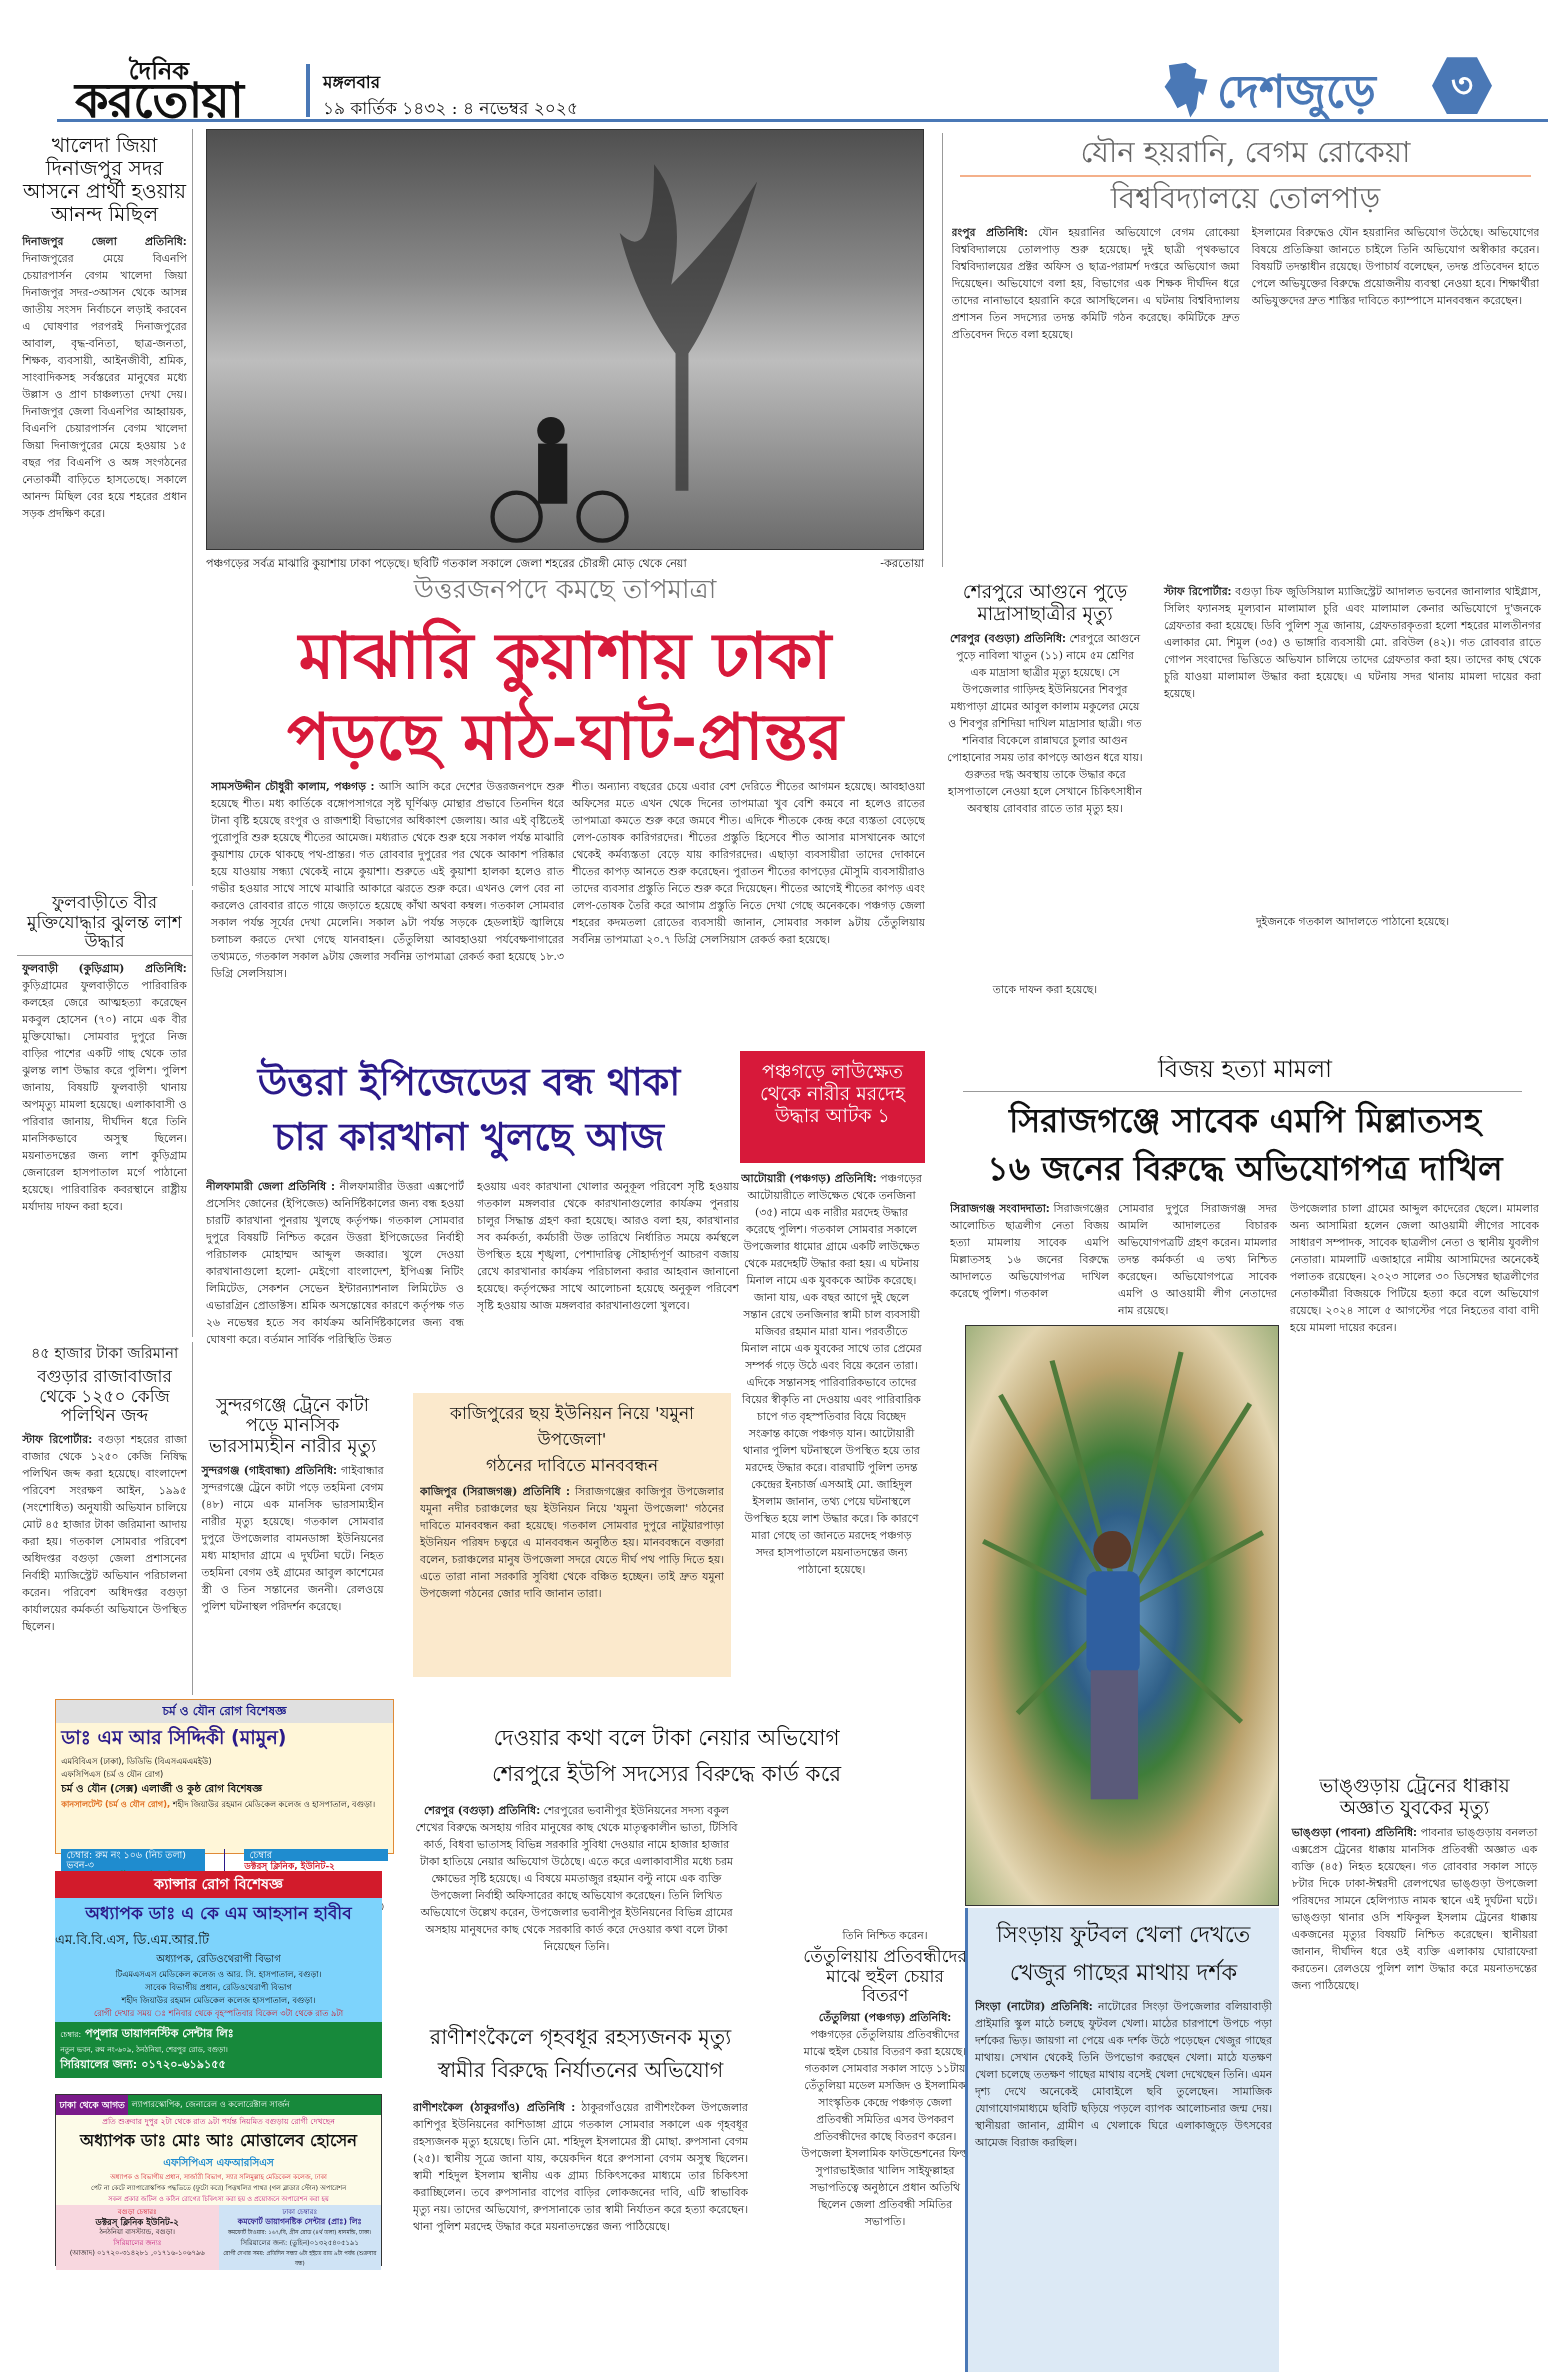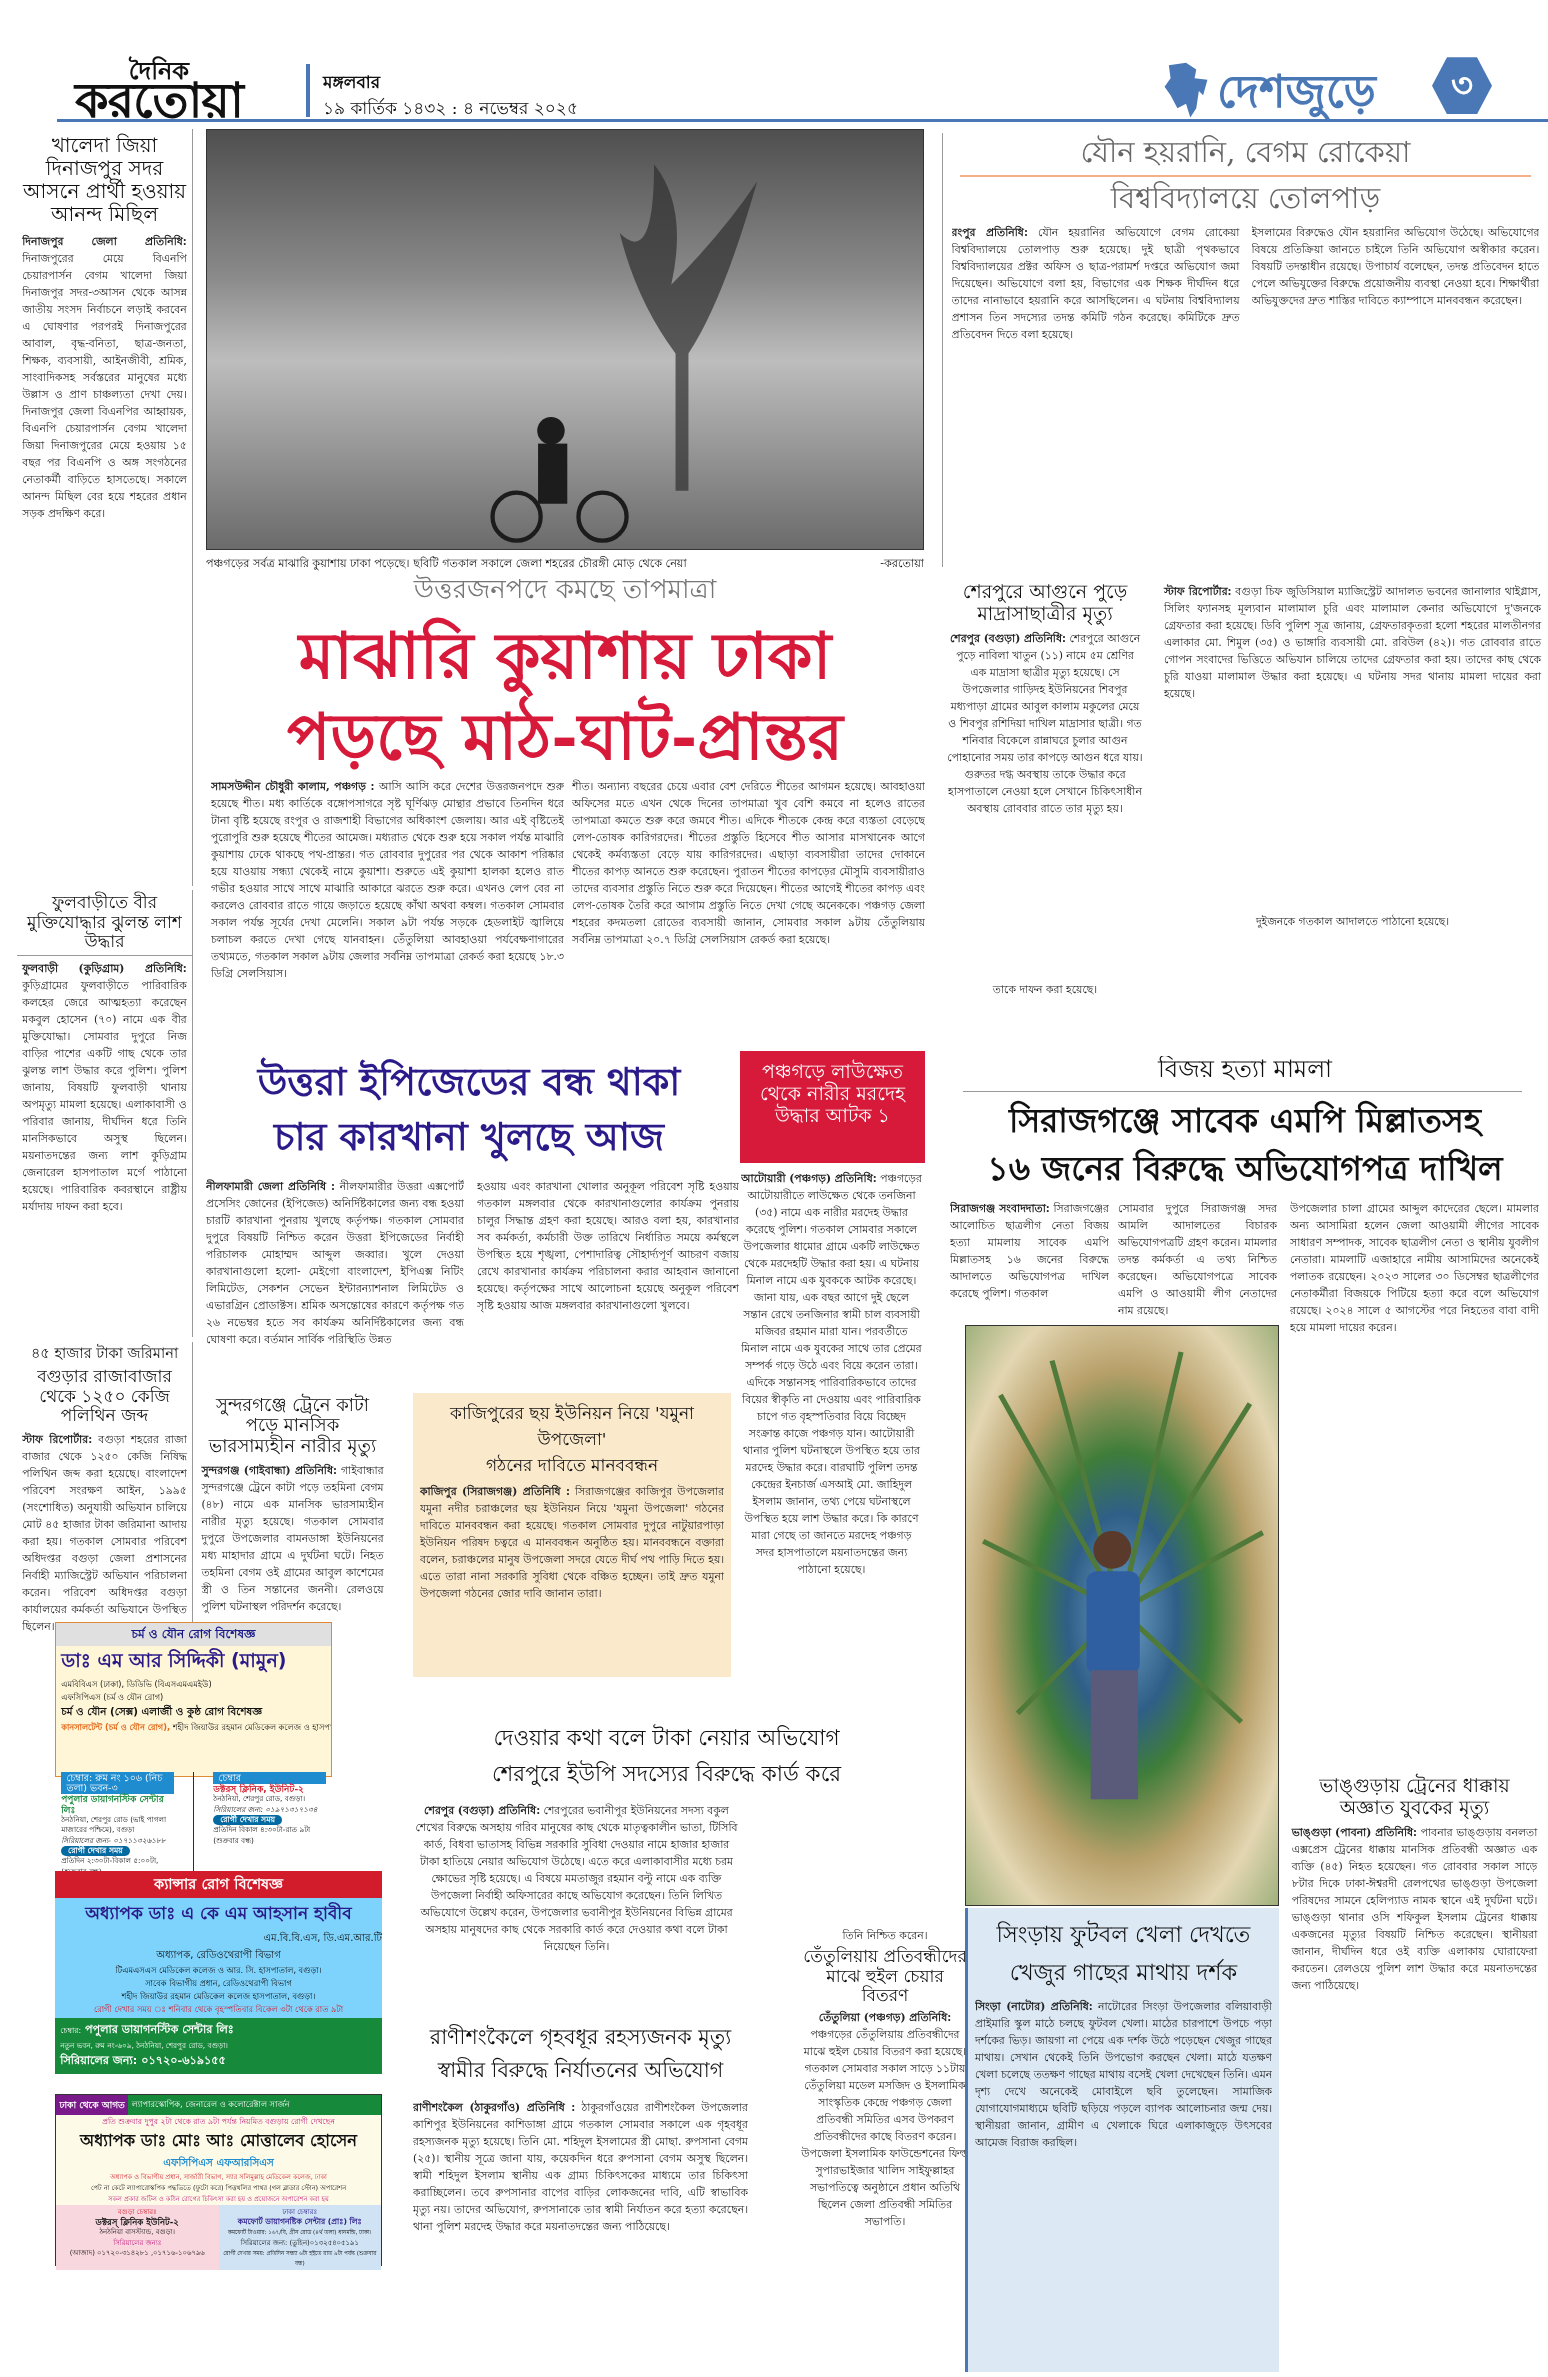--- a/index.html
+++ b/index.html
@@ -125,21 +125,21 @@
   <div class="hl" style="font-size:17px;line-height:26px;">
     <div>কাজিপুরের ছয় ইউনিয়ন নিয়ে 'যমুনা উপজেলা'</div>
     <div>গঠনের দাবিতে মানববন্ধন</div>
   </div>
   <div class="body-text" style="height:206px;margin-top:5.2px;">
     <b>কাজিপুর (সিরাজগঞ্জ) প্রতিনিধি :</b>
     <span>সিরাজগঞ্জের কাজিপুর উপজেলার যমুনা নদীর চরাঞ্চলের ছয় ইউনিয়ন নিয়ে 'যমুনা উপজেলা' গঠনের দাবিতে মানববন্ধন করা হয়েছে। গতকাল সোমবার দুপুরে নাটুয়ারপাড়া ইউনিয়ন পরিষদ চত্বরে এ মানববন্ধন অনুষ্ঠিত হয়। মানববন্ধনে বক্তারা বলেন, চরাঞ্চলের মানুষ উপজেলা সদরে যেতে দীর্ঘ পথ পাড়ি দিতে হয়। এতে তারা নানা সরকারি সুবিধা থেকে বঞ্চিত হচ্ছেন। তাই দ্রুত যমুনা উপজেলা গঠনের জোর দাবি জানান তারা।</span>
   </div>
 </div>
 
-<div class="abs ad" style="left:55px;top:1622px;width:277px;height:155px;font-size:9.5px;">
+<div class="abs ad" style="left:55px;top:1699px;width:339px;height:155px;font-size:9.5px;">
   <div class="ad-title-bar" style="padding:1.7px 5.2px;font-size:12px;text-align:center;">চর্ম ও যৌন রোগ বিশেষজ্ঞ</div>
   <div style="padding:0 5.2px;font-size:19px;font-weight:bold;color:#2b1a8a;white-space:nowrap;overflow:hidden;">ডাঃ এম আর সিদ্দিকী (মামুন)</div>
   <div style="padding:0 5.2px;font-size:8.2px;">এমবিবিএস (ঢাকা), ডিডিভি (বিএসএমএমইউ)</div>
   <div style="padding:0 5.2px;font-size:8.2px;">এফসিপিএস (চর্ম ও যৌন রোগ)</div>
   <div style="padding:0 5.2px;font-size:10.3px;font-weight:bold;white-space:nowrap;overflow:hidden;">চর্ম ও যৌন (সেক্স) এলার্জী ও কুষ্ঠ রোগ বিশেষজ্ঞ</div>
   <div style="padding:0 5.2px;font-size:8.2px;white-space:nowrap;overflow:hidden;">
     <span style="color:#e06a1a;font-weight:bold;">কানসালটেন্ট (চর্ম ও যৌন রোগ),</span>
     <span>শহীদ জিয়াউর রহমান মেডিকেল কলেজ ও হাসপাতাল, বগুড়া।</span>
   </div>
   <div style="display:flex;padding:1.7px 5.2px;gap:19px;margin-top:36px;">
@@ -159,21 +159,21 @@
       <div style="font-style:italic;">সিরিয়ালের জন্য: ০১৯৭১৩১৭১৩৪</div>
       <div class="pill-red" style="font-size:7.7px;padding:0 6.9px;">রোগী দেখার সময়</div>
       <div>প্রতিদিন বিকাল ৪:৩০টা-রাত ৯টা (শুক্রবার বন্ধ)</div>
     </div>
   </div>
 </div>
 
 <div class="abs" style="left:55px;top:1871px;width:327px;height:172px;background:#7dd3fc;">
   <div class="ad-red-bar" style="font-size:14.6px;padding:1.7px;">ক্যান্সার রোগ বিশেষজ্ঞ</div>
   <div style="font-size:17px;font-weight:bold;color:#2b1a8a;text-align:center;white-space:nowrap;overflow:hidden;padding:1.7px 0;">অধ্যাপক ডাঃ এ কে এম আহসান হাবীব</div>
-  <div style="font-size:10px;text-align:right;">এম.বি.বি.এস, ডি.এম.আর.টি</div>
+  <div style="font-size:13px;text-align:left;">এম.বি.বি.এস, ডি.এম.আর.টি</div>
   <div style="font-size:10px;text-align:center;">অধ্যাপক, রেডিওথেরাপী বিভাগ</div>
   <div style="font-size:8.2px;text-align:center;">টিএমএসএস মেডিকেল কলেজ ও আর. সি. হাসপাতাল, বগুড়া।</div>
   <div style="font-size:8.2px;text-align:center;">সাবেক বিভাগীয় প্রধান, রেডিওথেরাপী বিভাগ</div>
   <div style="font-size:8.2px;text-align:center;">শহীদ জিয়াউর রহমান মেডিকেল কলেজ হাসপাতাল, বগুড়া।</div>
   <div style="font-size:8.2px;text-align:center;color:#d21b2b;">রোগী দেখার সময় ঃ শনিবার থেকে বৃহস্পতিবার বিকেল ৩টা থেকে রাত ৯টা</div>
   <div class="ad-green-bar" style="padding:2.6px 5.2px;margin-top:2.6px;">
     <div style="font-size:11.2px;font-weight:bold;white-space:nowrap;">
       <span style="font-size:7.7px;font-weight:normal;">চেম্বার:</span>
       <span>পপুলার ডায়াগনস্টিক সেন্টার লিঃ</span>
     </div>

